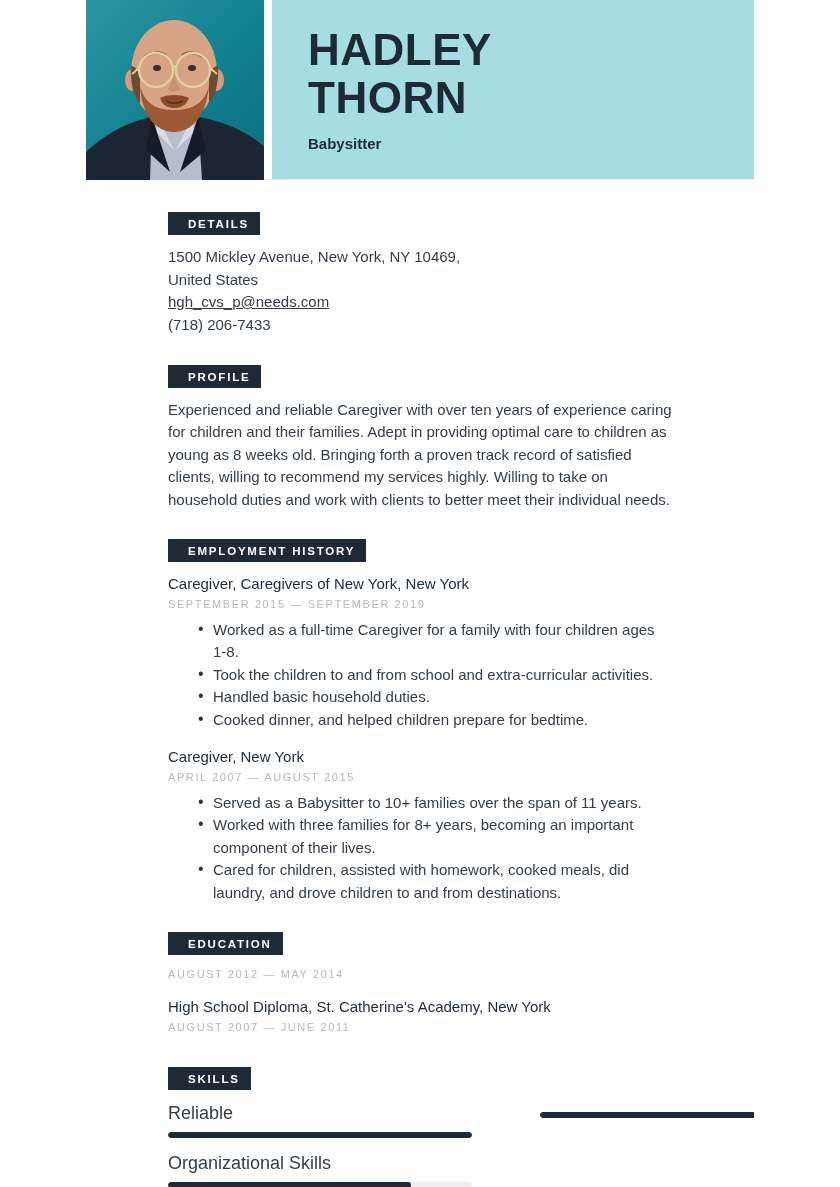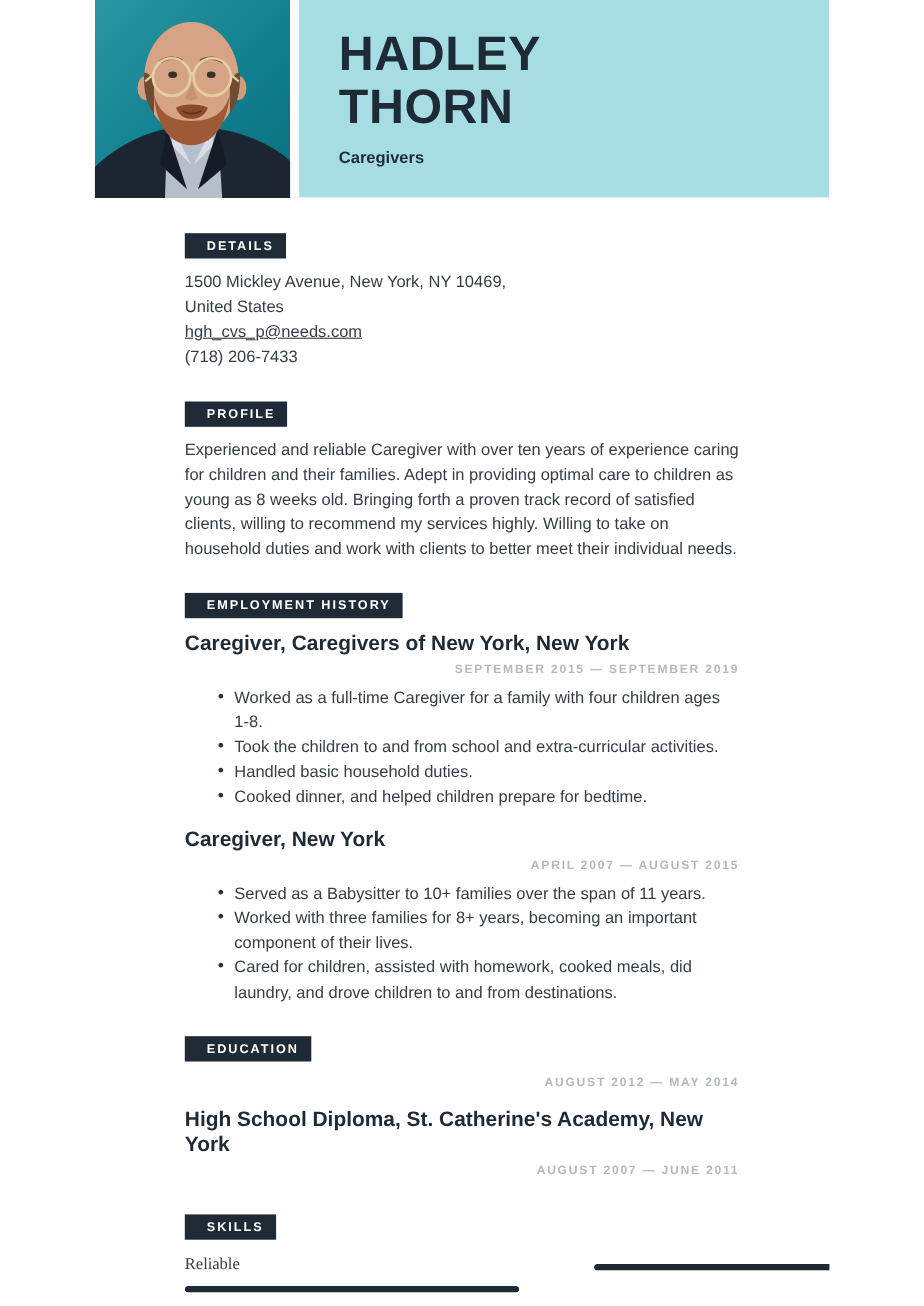--- a/index.html
+++ b/index.html
@@ -72,31 +72,30 @@
   .address-block { margin-top: 11px; font-size: 15px; line-height: 22.5px; }
   .address-block a { color: inherit; text-decoration: underline; }
 
   .section-profile { margin-top: 29px; }
   .profile-text { margin-top: 11px; font-size: 15px; line-height: 22.4px; }
 
   .section-employment { margin-top: 28px; }
   .job { margin-top: 13px; margin-bottom: 17px; }
   .job:last-child { margin-bottom: 0; }
   .item-title {
-    font-size: 19px;
-    font-weight: 700;
+    font-size: 15px;
+    font-weight: 400;
     color: var(--accent, #1e2a36);
   }
   .item-dates {
     margin-top: 6px;
     font-size: 11px;
-    font-weight: 700;
+    font-weight: 400;
     letter-spacing: 1.6px;
     color: var(--date-gray, #b2b9bf);
-    text-align: right;
   }
   .bullets { margin-top: 9px; }
   .bullet-row {
     position: relative;
     padding-left: 45px;
     font-size: 15px;
     line-height: 22.4px;
   }
   .bullet-row .dot {
     position: absolute;
@@ -113,21 +112,21 @@
 
   .section-skills { margin-top: 34px; }
   .skills-grid {
     margin-top: 13px;
     display: grid;
     grid-template-columns: 304px 304px;
     column-gap: 68px;
     row-gap: 15px;
   }
   .skill-item { }
-  .skill-label { font-size: 15px; line-height: 20px; font-family: Liberation Serif, serif; }
+  .skill-label { font-size: 18px; line-height: 20px; }
   .skill-track {
     margin-top: 9px;
     height: 6px;
     background: var(--bar-track, #edeff1);
     border-radius: 3px;
     overflow: hidden;
   }
   .skill-fill {
     height: 100%;
     background: var(--bar-fill, #1e2a36);
@@ -190,21 +189,21 @@
         <path d="M53,68 L 46,74" stroke="#e3cf9f" stroke-width="2" fill="none"></path>
         <path d="M124,68 L 131,74" stroke="#e3cf9f" stroke-width="2" fill="none"></path>
       </svg>
     </div>
     <div class="header-gap"></div>
     <div class="panel">
       <h1 class="name">
         <span>HADLEY</span>
         <span>THORN</span>
       </h1>
-      <div class="job-title">Caregivers</div>
+      <div class="job-title">Babysitter</div>
     </div>
   </div>
 
   <div class="content">
 
     <section class="section-details">
       <span class="badge">DETAILS</span>
       <div class="address-block">
         <div>1500 Mickley Avenue, New York, NY 10469,</div>
         <div>United States</div>

